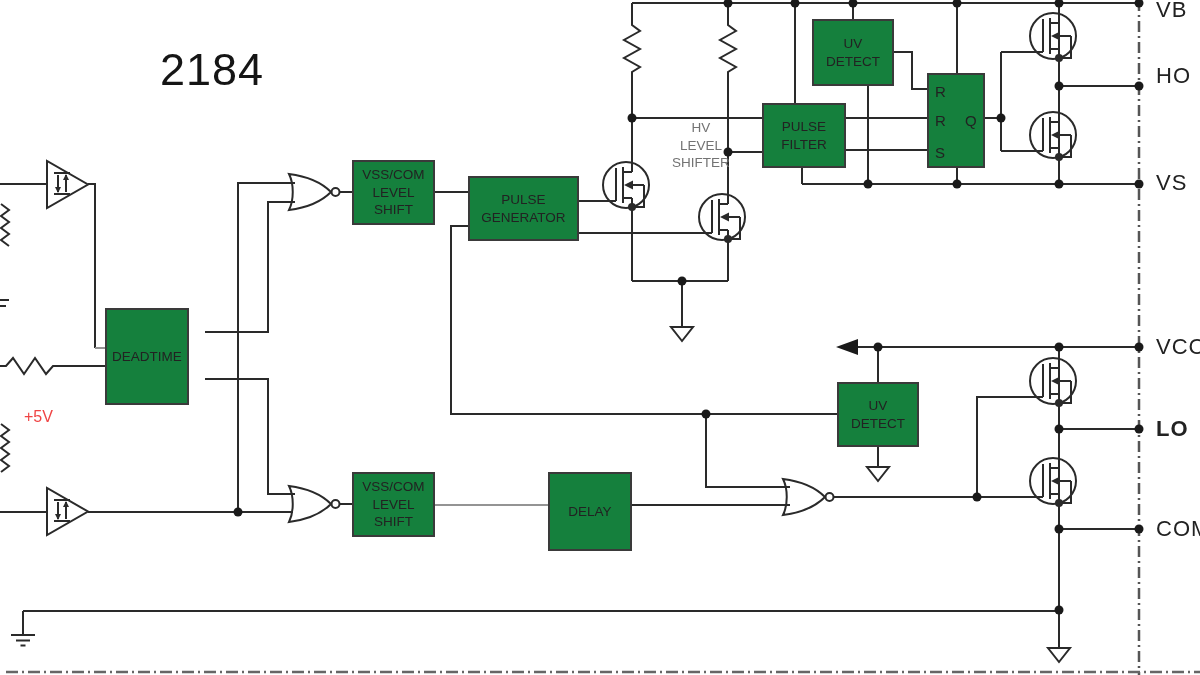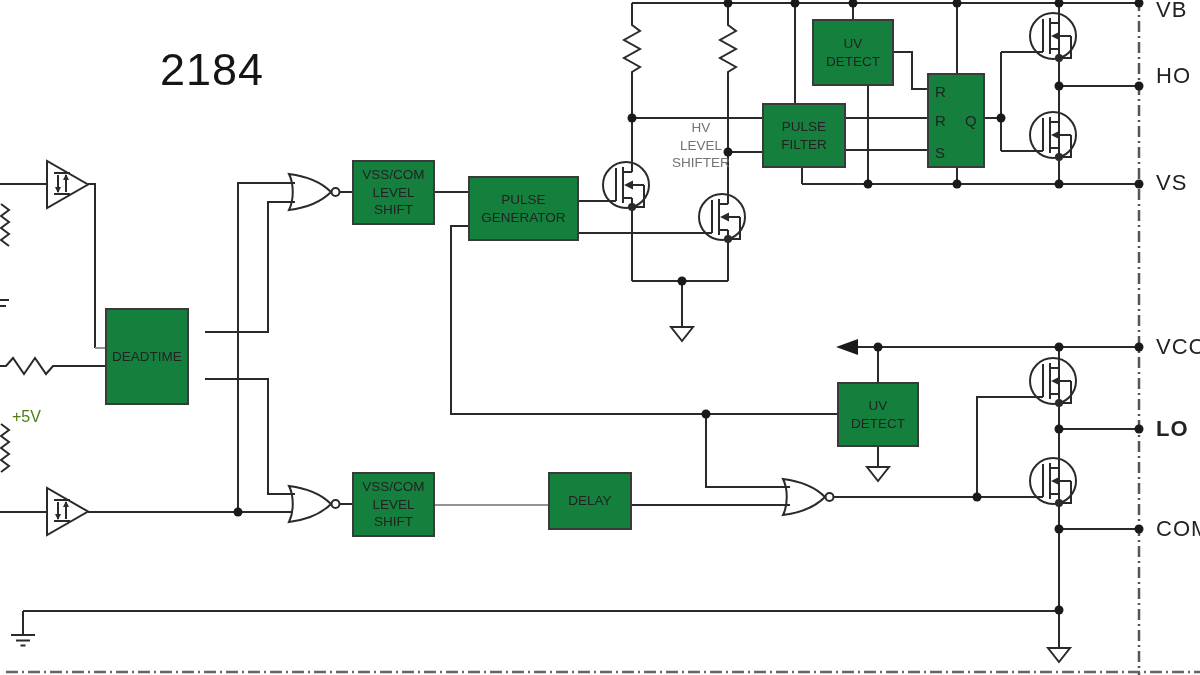--- a/index.html
+++ b/index.html
@@ -20,21 +20,21 @@
     white-space:pre-line;color:#737373;
   }
   .pin-label{
     position:absolute;left:1156px;font-size:22px;letter-spacing:1px;color:#222;
   }
   #chip-title{
     position:absolute;left:160px;top:24px;font-size:45px;color:#151515;
     letter-spacing:1px;
     margin-top:20px;
   }
-  #supply-label{position:absolute;left:12px;top:408px;font-size:16px;color:#4d7c0f;}
+  #supply-label{position:absolute;left:24px;top:408px;font-size:16px;color:#ef4444;}
   .latch-lbl{position:absolute;font-size:15px;color:#222;}
 </style>
 </head>
 <body>
 
 <div id="stage">
 
   <svg id="wires" width="1200" height="675" viewBox="0 0 1200 675">
     <defs>
 
@@ -184,21 +184,21 @@
   <div class="freetext" style="left:645px;top:119px;width:112px;">HV
 LEVEL
 SHIFTER</div>
   <div class="blk" style="left:762px;top:103px;width:84px;height:65px;">PULSE
 FILTER</div>
   <div class="blk" style="left:812px;top:19px;width:82px;height:67px;">UV
 DETECT</div>
   <div class="blk" style="left:352px;top:472px;width:83px;height:65px;">VSS/COM
 LEVEL
 SHIFT</div>
-  <div class="blk" style="left:548px;top:472px;width:84px;height:58px;">DELAY</div>
+  <div class="blk" style="left:548px;top:472px;width:84px;height:79px;">DELAY</div>
   <div class="blk" style="left:837px;top:382px;width:82px;height:65px;">UV
 DETECT</div>
 
   <div class="blk" style="left:927px;top:73px;width:58px;height:95px;">
     <span class="latch-lbl" style="left:6px;top:7px;">R</span>
     <span class="latch-lbl" style="left:6px;top:36px;">R</span>
     <span class="latch-lbl" style="left:6px;top:68px;">S</span>
     <span class="latch-lbl" style="left:36px;top:36px;">Q</span>
   </div>
 

